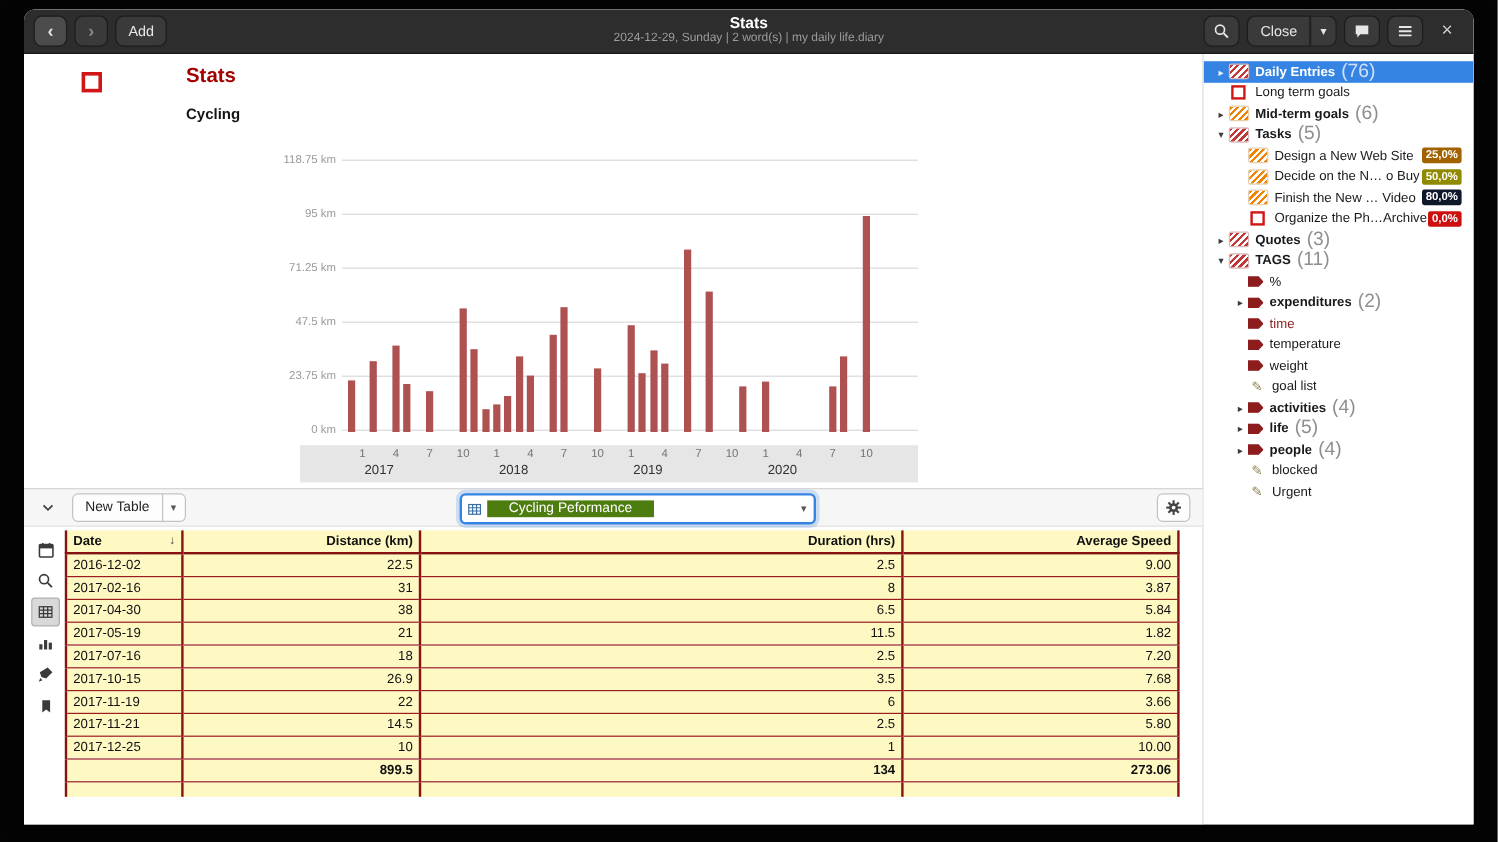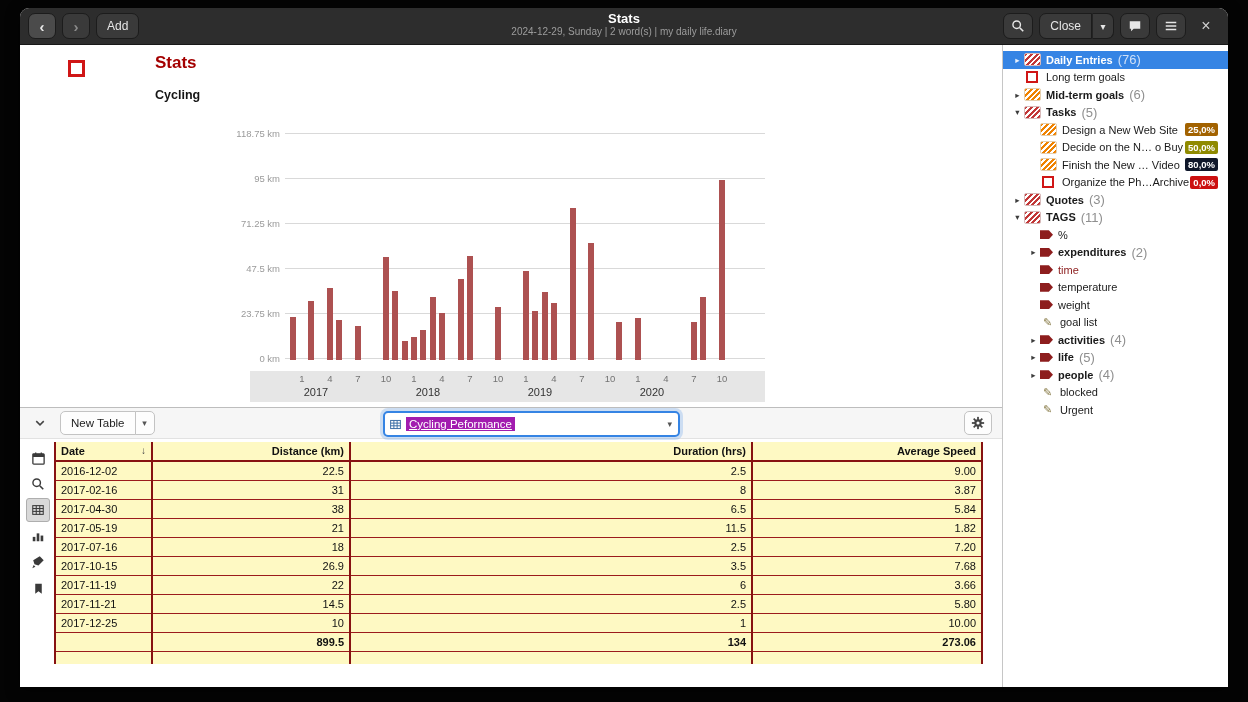--- a/index.html
+++ b/index.html
@@ -49,31 +49,31 @@
   .expander{width:13px;font-size:8.5px;color:#3c3c3c;text-align:center;flex:0 0 auto;}
   .tree-row.selected .expander{color:#eaf1fb;}
   .ticon{width:15px;height:12px;margin-right:5px;flex:0 0 auto;display:inline-flex;align-items:center;justify-content:center;}
   .ticon.entries{background:repeating-linear-gradient(135deg,#c23737 0 2px,#ffffff 2px 4px);border:1px solid #d8baba;border-radius:2px;height:11px;}
   .ticon.progress{background:repeating-linear-gradient(135deg,#ef8200 0 2px,#ffffff 2px 4px);border:1px solid #e5cfae;border-radius:2px;height:11px;}
   .ticon.todo{width:8px;height:8px;border:2px solid #d01616;background:#fff;margin-left:2px;margin-right:8px;}
   .ticon.tag{width:13px;height:9px;background:#8d1d1d;clip-path:polygon(0 0,68% 0,100% 50%,68% 100%,0 100%);}
   .ticon.pencil{font-size:11px;color:#8a7d4a;}
   .tlabel{overflow:hidden;text-overflow:ellipsis;}
   .tlabel.bold{font-weight:bold;}
-  .tcount{margin-left:5px;color:#8f8f8f;font-size:13px;}
+  .tcount{margin-left:5px;color:#8f8f8f;font-size:16px;}
   .tbadge{margin-left:auto;margin-right:10px;font-size:9.5px;font-weight:bold;color:#fff;padding:1px 3px;border-radius:2px;flex:0 0 auto;}
   
   .toolbar{height:30px;background:#f6f6f6;border-bottom:1px solid #e2e2e2;position:relative;display:flex;align-items:center;padding:0 8px;gap:8px;}
   .flat-btn{background:none;border:none;color:#444;width:24px;height:24px;display:inline-flex;align-items:center;justify-content:center;padding:0;}
   .tb-btn{background:#fdfdfd;border:1px solid #c3c3c3;border-radius:5px;height:24px;font-size:11.5px;color:#222;padding:0 10px;display:inline-flex;align-items:center;justify-content:center;}
   .tb-split{display:inline-flex;}
   .tb-split .tb-btn:first-child{border-radius:5px 0 0 5px;}
   .tb-split .tb-btn.arrow{border-radius:0 5px 5px 0;margin-left:-1px;width:20px;padding:0;font-size:9px;color:#555;}
   .combo{position:absolute;left:363px;top:3px;width:285px;height:22px;background:#fff;border:2px solid #3584e4;border-radius:5px;box-shadow:0 0 0 3px rgba(53,132,228,.22);display:flex;align-items:center;padding:0 4px;gap:4px;}
-  .combo-sel{background:#a21caf;color:#fff;font-size:11.5px;padding:1px 3px;text-decoration:underline;}
+  .combo-sel{background:#4d7c0f;color:#fff;font-size:11.5px;padding:1px 18px;}
   .combo-arrow{margin-left:auto;font-size:9px;color:#555;padding-right:2px;}
   .gear-btn{position:absolute;right:10px;top:3px;width:28px;padding:0;}
   .icon-strip{position:absolute;left:6px;top:38px;width:26px;display:flex;flex-direction:column;gap:2px;}
   .strip-btn{width:24px;height:24px;border:1px solid transparent;background:none;border-radius:3px;color:#3a3a3a;display:inline-flex;align-items:center;justify-content:center;padding:0;}
   .strip-btn.active{background:#d9d9d9;border-color:#aeaeae;}
   
   .table-wrap{position:absolute;left:34px;top:34px;}
   #stats-table{border-collapse:collapse;table-layout:fixed;width:927px;font-size:11px;color:#111;}
   #stats-table th,#stats-table td{border:1px solid #9b1c1c;border-left-width:2px;border-left-color:#871212;height:18px;padding:0 5px;overflow:hidden;white-space:nowrap;background:#fef9c3;}
   #stats-table th{border-top:none;border-bottom-width:2px;border-bottom-color:#871212;font-weight:bold;text-align:left;}

